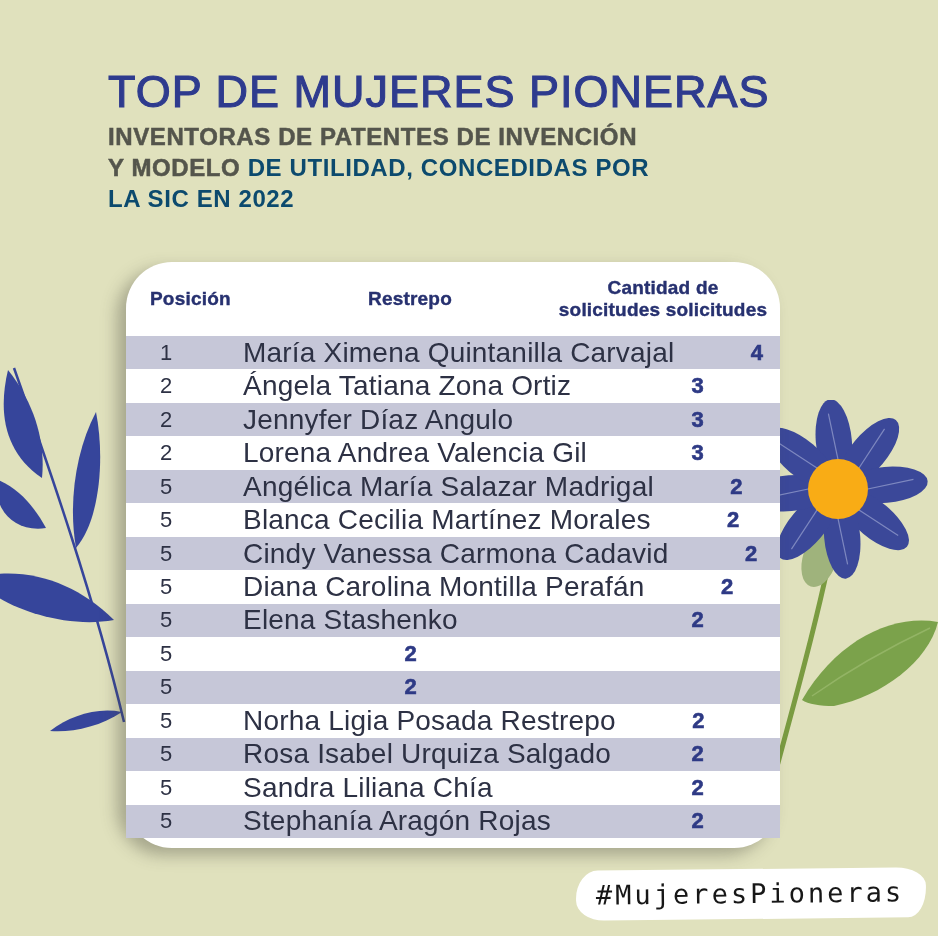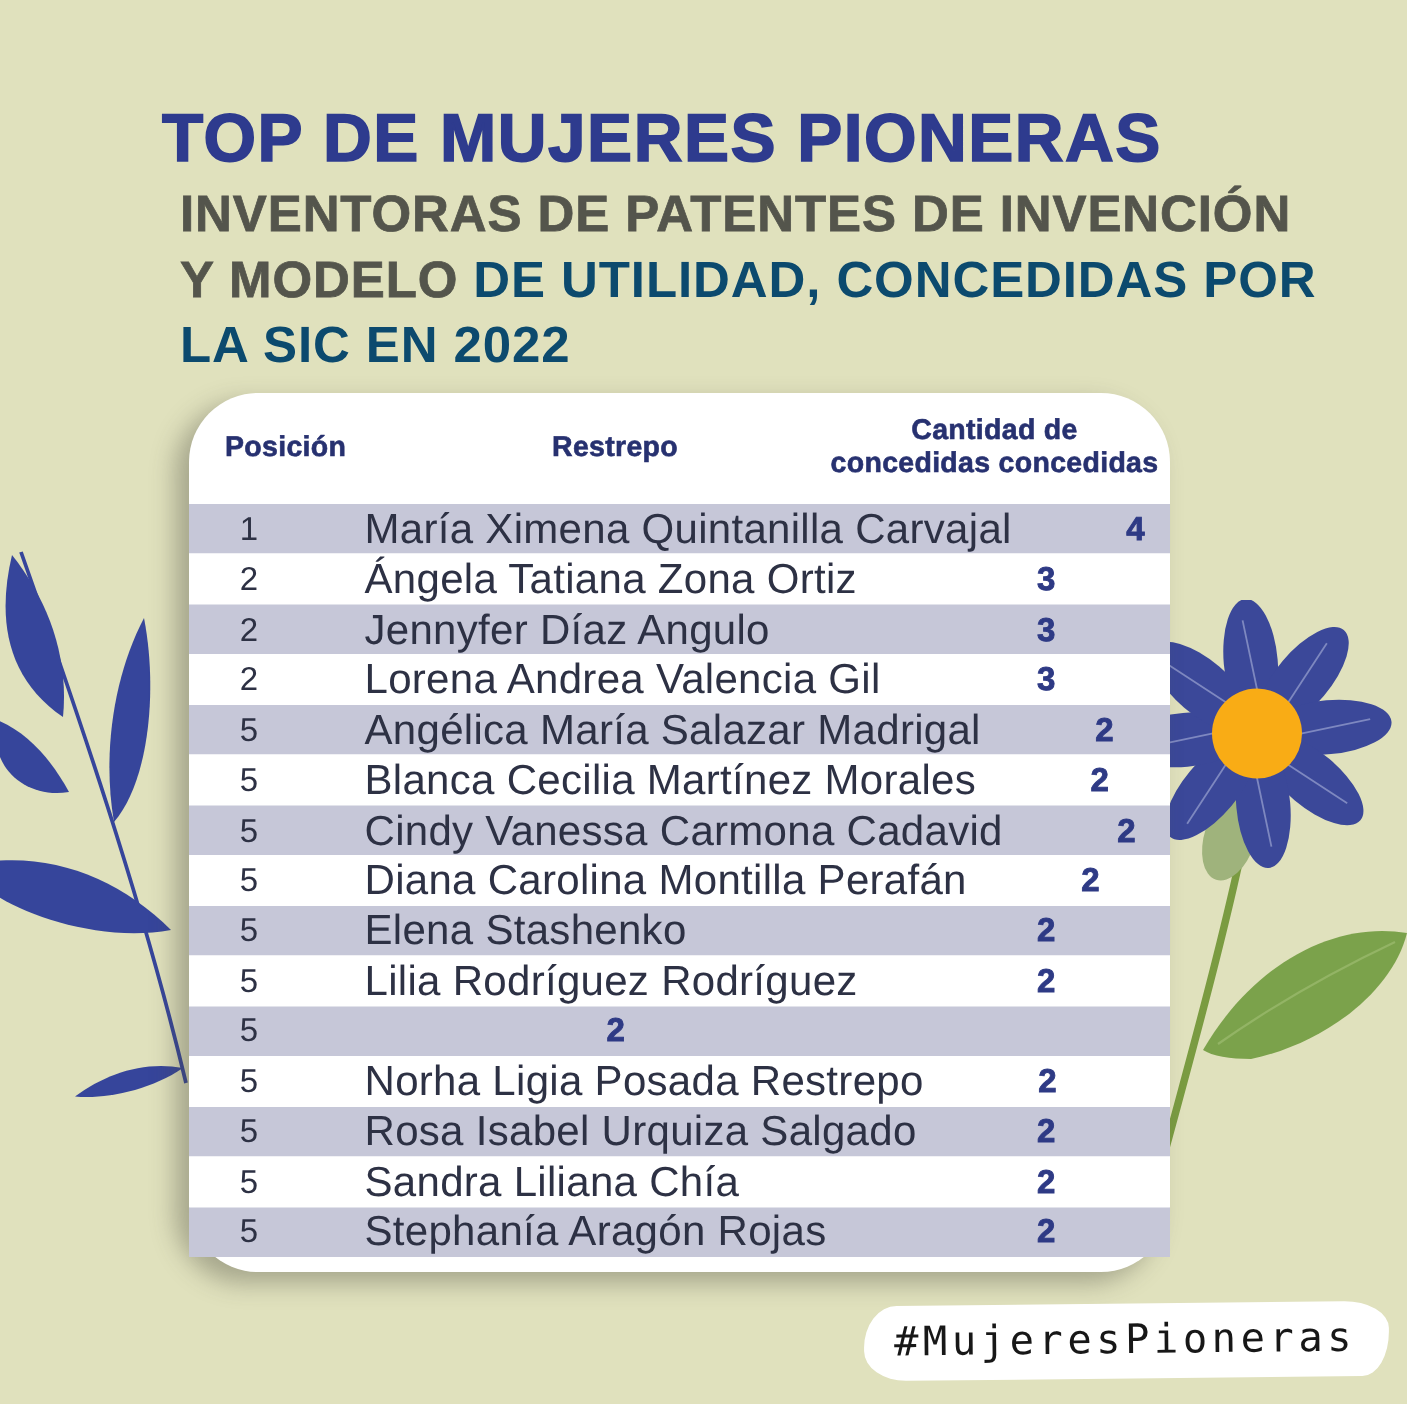--- a/index.html
+++ b/index.html
@@ -6,24 +6,24 @@
   body{width:938px;height:936px;font-family:"Liberation Sans",sans-serif;}
   .canvas{position:relative;width:938px;height:936px;background:#e0e1bd;overflow:hidden;}
 
   
   .branch-left{position:absolute;left:0;top:350px;}
   .flower-right{position:absolute;left:752px;top:400px;}
 
   
   .head-block{position:absolute;left:108px;top:68px;width:740px;}
   .page-title{
-    font-size:45px;font-weight:700;letter-spacing:1px;color:#2e3b8e;
+    font-size:45px;font-weight:400;letter-spacing:1px;color:#2e3b8e;
     -webkit-text-stroke:1.1px #2e3b8e;line-height:1.05;margin:0 0 7px 0;white-space:nowrap;
   }
-  .sub-line{font-size:34px;line-height:1.28;letter-spacing:0.6px;white-space:nowrap;margin-left:12px;}
+  .sub-line{font-size:24px;line-height:1.28;letter-spacing:0.6px;white-space:nowrap;}
   .sub-bold{font-weight:800;color:#54554c;-webkit-text-stroke:0.5px #54554c;}
   .sub-reg{font-weight:700;color:#0c4a6e;}
 
   
   .card{
     position:absolute;left:126px;top:262px;width:654px;height:586px;
     background:#ffffff;border-radius:46px;
     box-shadow:-9px 7px 16px rgba(70,70,60,0.38);
   }
   .thead{position:absolute;left:0;top:0;width:100%;height:74px;}
@@ -118,21 +118,21 @@
         <div class="sub-line"><span class="sub-reg">LA SIC EN 2022</span></div>
       </div>
   </div>
 
   <div class="card">
     <div class="thead">
       <div class="th th-pos">Posición</div>
       <div class="th th-inv">Restrepo</div>
       <div class="th th-cnt">
         <div>Cantidad de</div>
-        <div>concedidas concedidas</div>
+        <div>solicitudes solicitudes</div>
       </div>
     </div>
     <div class="tbody">
         <div class="trow alt">
           <div class="cell-pos">1</div>
           <div class="cell-name">María Ximena Quintanilla Carvajal</div>
           <div class="cell-count">4</div>
         </div>
         <div class="trow">
           <div class="cell-pos">2</div>
@@ -169,21 +169,20 @@
           <div class="cell-name">Diana Carolina Montilla Perafán</div>
           <div class="cell-count">2</div>
         </div>
         <div class="trow alt">
           <div class="cell-pos">5</div>
           <div class="cell-name">Elena Stashenko</div>
           <div class="cell-count">2</div>
         </div>
         <div class="trow">
           <div class="cell-pos">5</div>
-          <div class="cell-name">Lilia Rodríguez Rodríguez</div>
           <div class="cell-count">2</div>
         </div>
         <div class="trow alt">
           <div class="cell-pos">5</div>
           <div class="cell-count">2</div>
         </div>
         <div class="trow">
           <div class="cell-pos">5</div>
           <div class="cell-name">Norha Ligia Posada Restrepo</div>
           <div class="cell-count">2</div>

